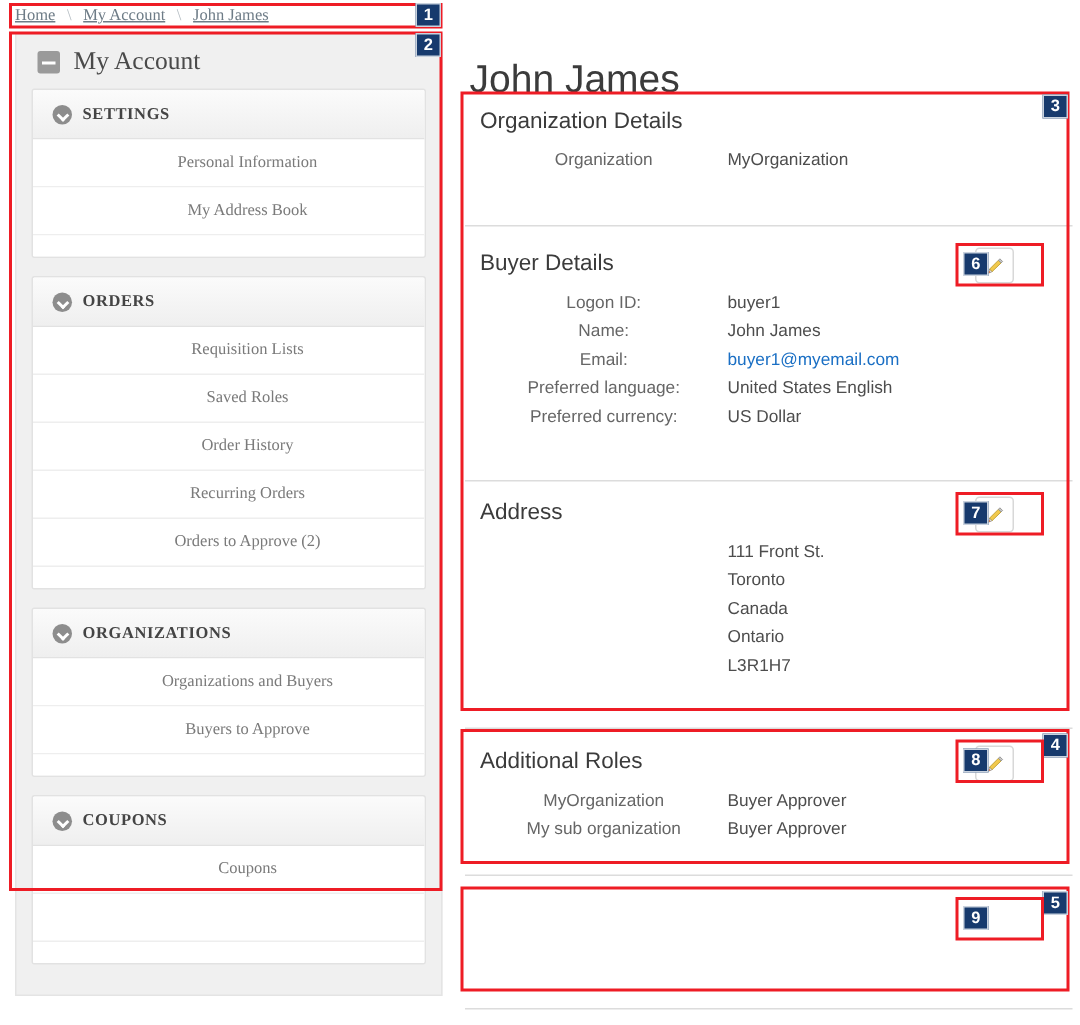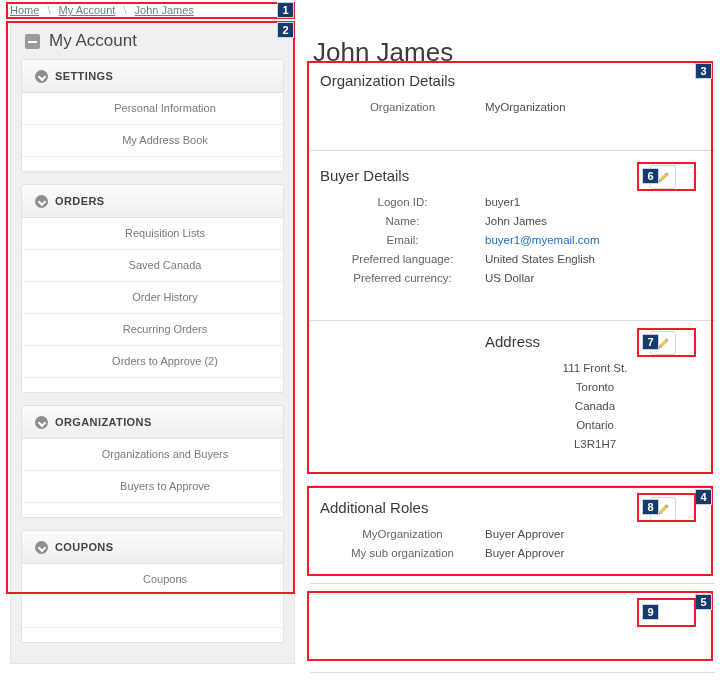--- a/index.html
+++ b/index.html
@@ -23,20 +23,21 @@
     position: relative;
     width: 720px;
     height: 683px;
   }
   #left-col {
     position: absolute;
     left: 0;
     top: 0;
     width: 303px;
     height: 683px;
+    font-family: Liberation Serif, serif;
   }
   #right-col {
     position: absolute;
     left: 305px;
     top: 0;
     width: 415px;
     height: 683px;
   }
 
   
@@ -296,21 +297,21 @@
         <div class="nav-item">My Address Book</div>
         <div class="nav-item blank"></div>
       </div>
 
       <div class="nav-group">
         <div class="nav-group-header">
           <span class="chev-circle"></span>
           <span class="nav-group-title">ORDERS</span>
         </div>
         <div class="nav-item">Requisition Lists</div>
-        <div class="nav-item">Saved Canada</div>
+        <div class="nav-item">Saved Roles</div>
         <div class="nav-item">Order History</div>
         <div class="nav-item">Recurring Orders</div>
         <div class="nav-item">Orders to Approve (2)</div>
         <div class="nav-item blank"></div>
       </div>
 
       <div class="nav-group">
         <div class="nav-group-header">
           <span class="chev-circle"></span>
           <span class="nav-group-title">ORGANIZATIONS</span>
@@ -376,21 +377,21 @@
         <svg class="pencil" viewBox="0 0 16 16">
           <polygon points="3,13 4,10 5.8,11.8" fill="#f2f2f2" stroke="#8a8a8a" stroke-width="0.6"></polygon>
           <polygon points="3,13 3.6,11.2 4.6,12.2" fill="#d96a2e"></polygon>
           <polygon points="4,10 10.3,3.7 12.2,5.6 5.8,11.8" fill="#f2c94c" stroke="#b99a2e" stroke-width="0.6"></polygon>
           <polygon points="10.3,3.7 11.3,2.7 13.2,4.6 12.2,5.6" fill="#c9c9c9" stroke="#8a8a8a" stroke-width="0.6"></polygon>
         </svg>
       </div>
     </div>
     <div class="divider" style="top:320px;"></div>
 
-    <div class="card" style="top:323px;height:150px;text-align:center;">
+    <div class="card" style="top:323px;height:150px;">
       <div class="card-inner">
         <div class="card-title">Address</div>
         <div class="addr-line">111 Front St.</div>
         <div class="addr-line">Toronto</div>
         <div class="addr-line">Canada</div>
         <div class="addr-line">Ontario</div>
         <div class="addr-line">L3R1H7</div>
       </div>
       <div class="edit-btn" style="right:39px;top:8px;">
         <svg class="pencil" viewBox="0 0 16 16">

